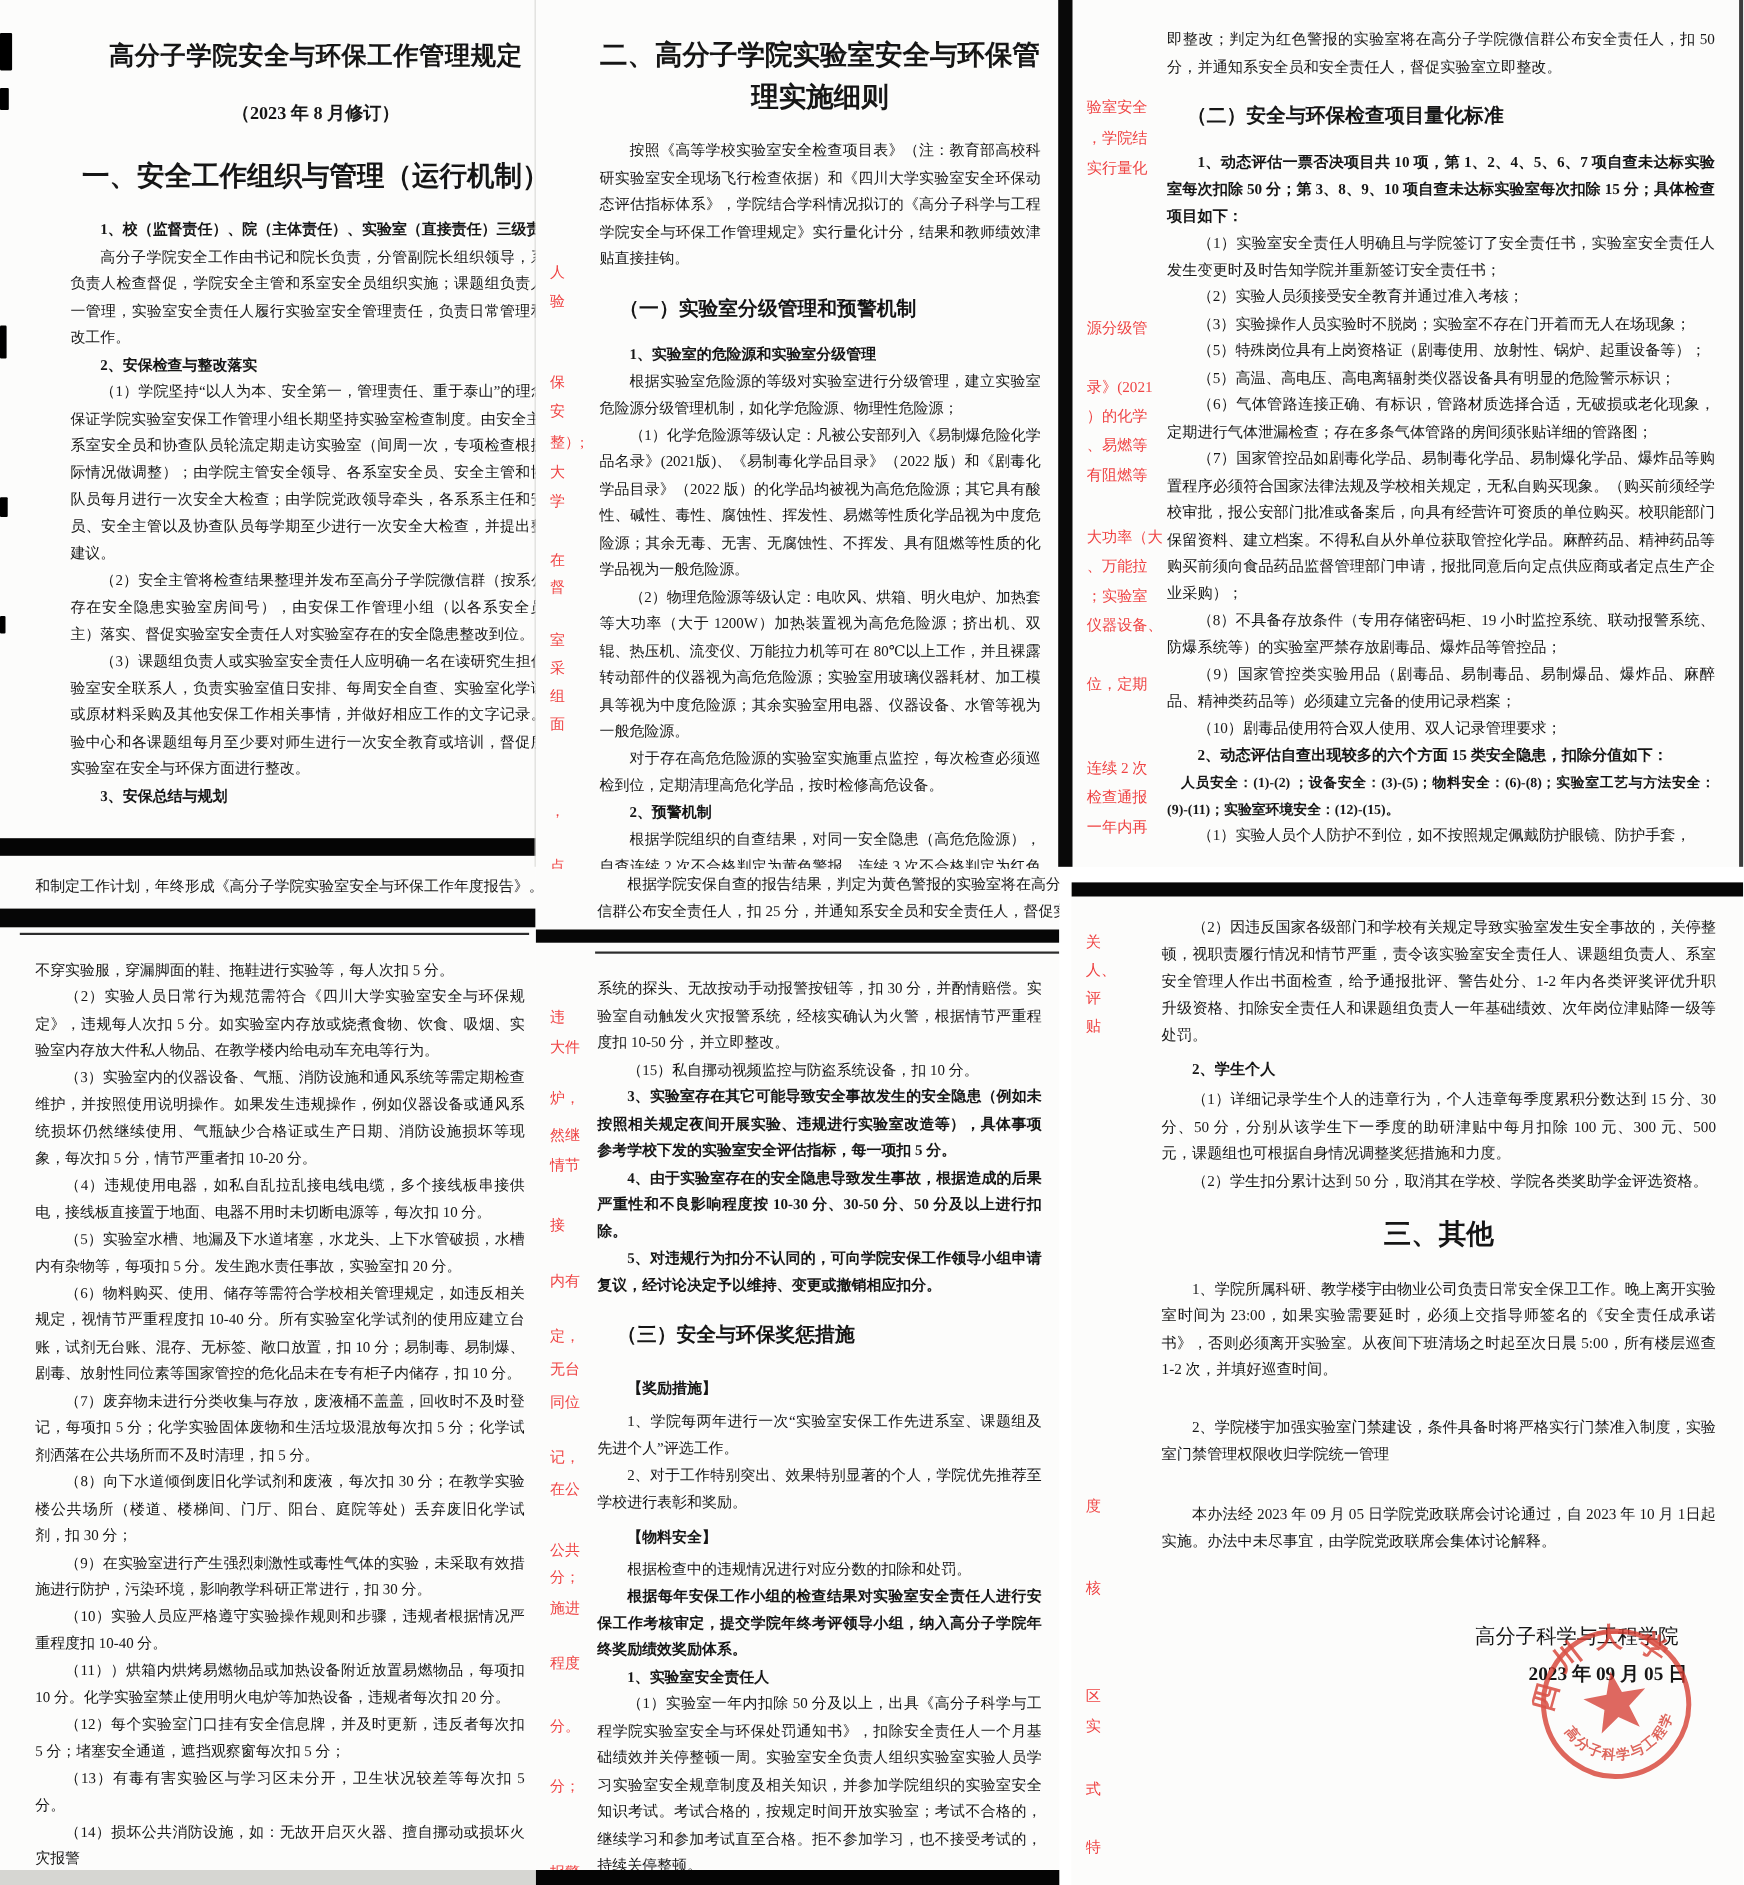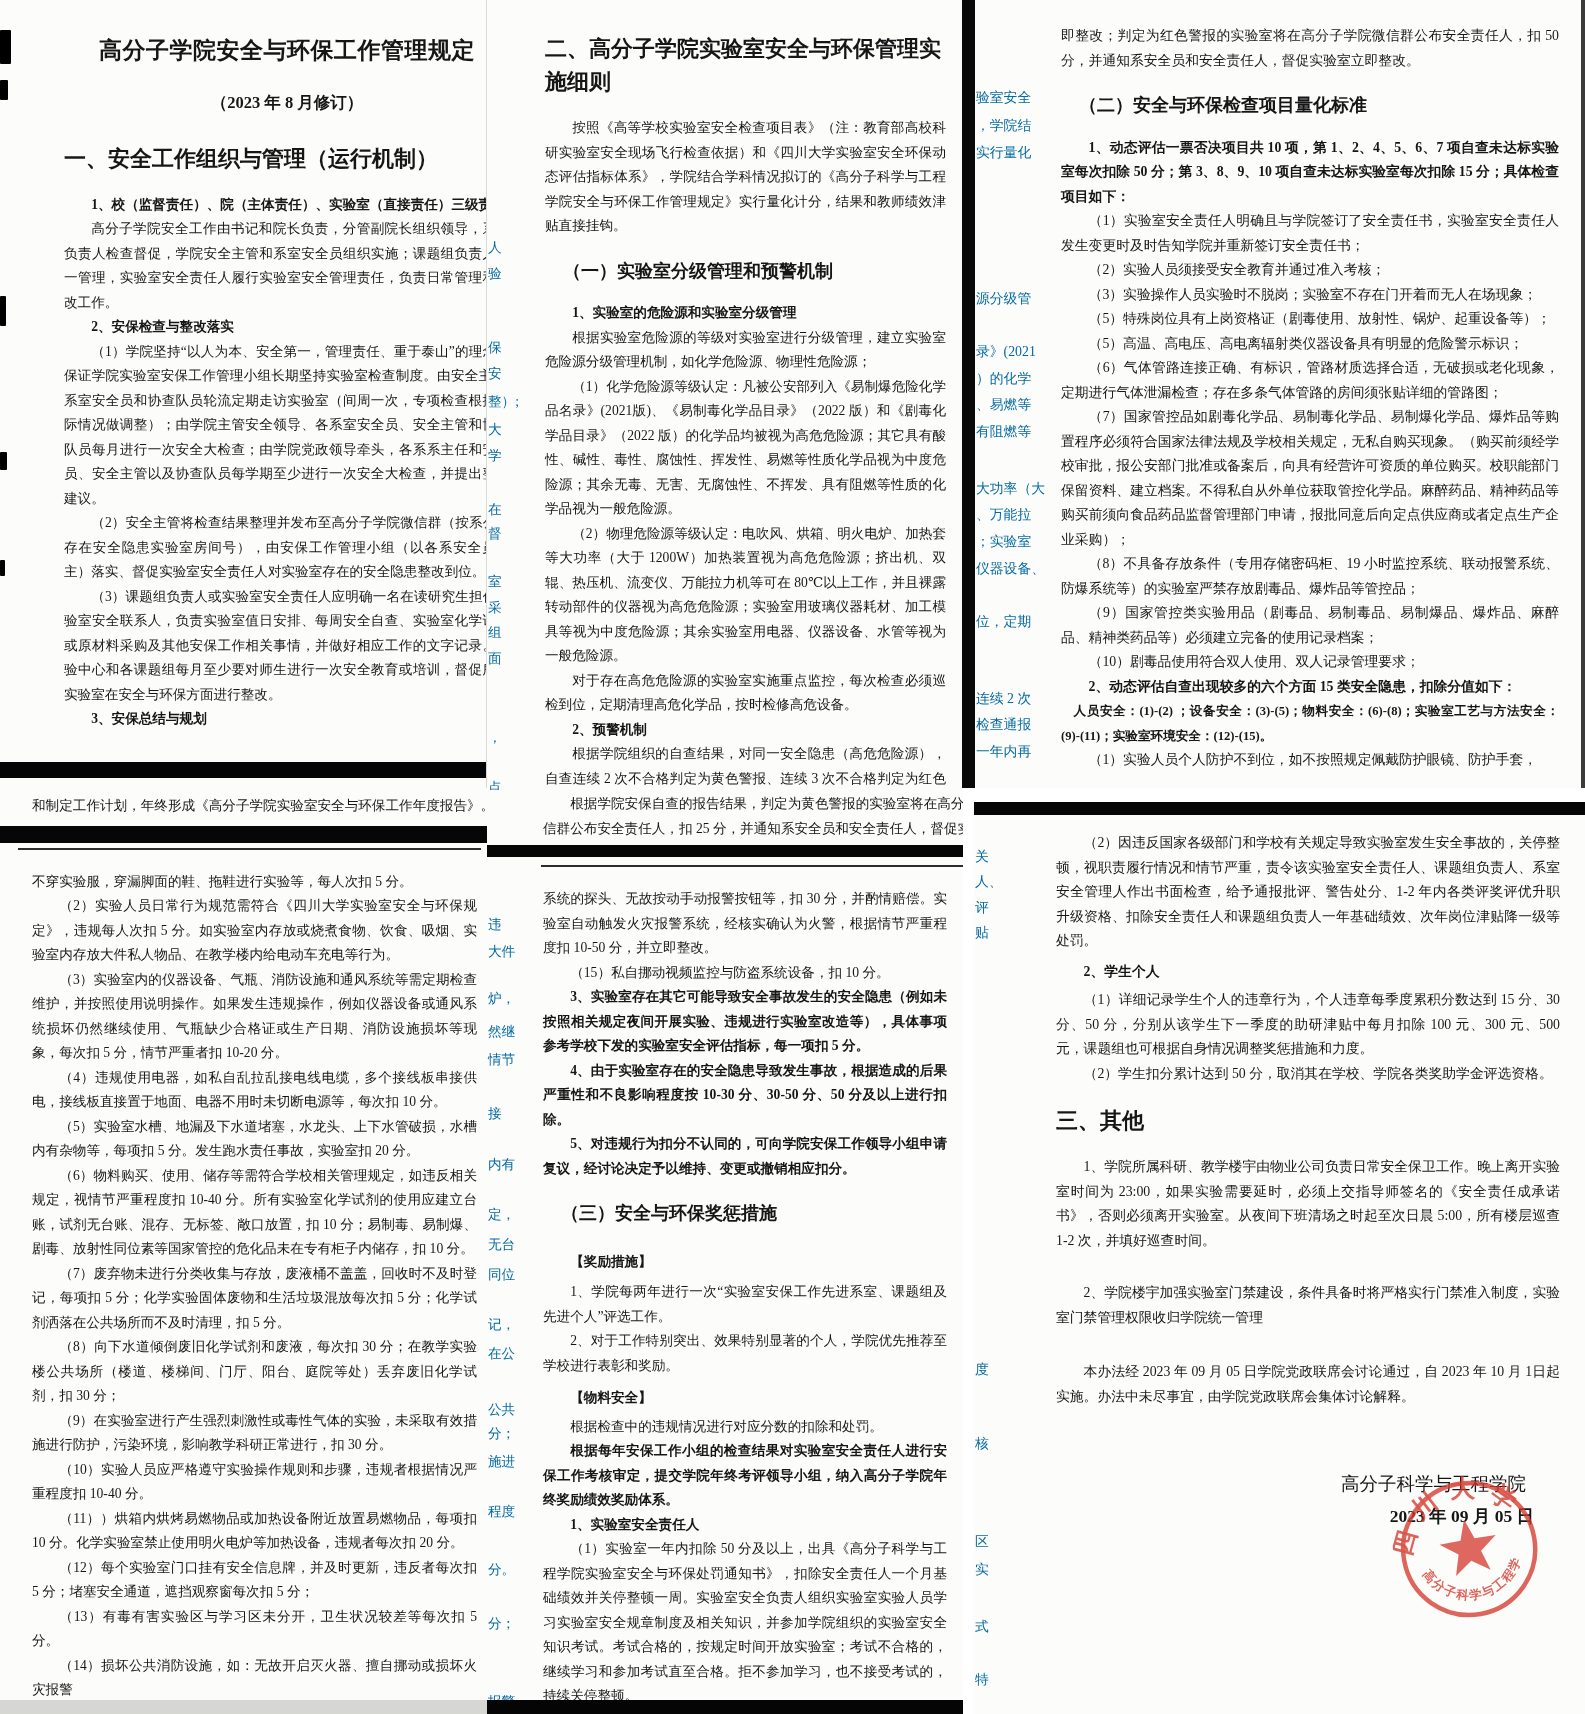--- a/index.html
+++ b/index.html
@@ -9,42 +9,42 @@
         font-size:13.6px;line-height:24.5px;}
   #p1{left:0;top:0;width:522px;height:762px;padding:24px 12px 0 64px;}
   #p2{left:487px;top:0;width:475px;height:790px;padding:28px 16px 0 58px;}
   #p3{left:975px;top:0;width:606px;height:788px;padding:24px 22px 0 86px;font-size:13.8px;}
   #p4{left:0;top:778px;width:487px;height:922px;padding:16px 10px 0 32px;}
   #p5{left:487px;top:790px;width:476px;height:910px;padding:2px 16px 0 56px;}
   #p6{left:974px;top:802px;width:611px;height:912px;padding:0 25px 0 82px;font-size:13.8px;}
 
   .t-title{font-size:23px;font-weight:700;text-align:center;line-height:1.45;margin:10px 0 24px;letter-spacing:.5px;}
   .t-sub{font-size:16.5px;font-weight:700;text-align:center;margin:0 0 26px;}
-  .t-h1{font-size:22px;font-weight:700;line-height:1.5;margin:4px 0 18px;}
+  .t-h1{font-size:25px;font-weight:700;line-height:1.5;margin:4px 0 18px;text-align:center;}
   .t-h2{font-size:18px;font-weight:700;margin:20px 0 18px;text-indent:1em;}
   .t-b{font-weight:700;text-indent:2em;}
   .t-p{text-indent:2em;text-align:justify;}
   .t-pb{font-weight:700;text-indent:2em;text-align:justify;}
   .t-pf{text-align:justify;}
   .t-sb{font-weight:700;font-size:12.6px;text-indent:1em;text-align:justify;}
   .t-tailp{text-indent:2em;white-space:nowrap;}
   .t-tailf{white-space:nowrap;}
   .t-sign{text-align:right;font-size:18.5px;padding-right:34px;margin-top:2px;line-height:1.7;}
   .t-date{text-align:right;font-size:17.5px;padding-right:26px;font-weight:600;line-height:1.9;}
   .gapb{width:100%;}
 
   .hbar{background:#060606;}
   #p4 .hbar{height:17px;margin:7px -10px 4px -32px;}
   #p5 .hbar{height:12px;margin:4px -16px 4px -56px;}
   #p6 .hbar{height:13px;margin:0 -25px 16px -82px;}
   .hrule{border-top:2px solid #2c2c2c;}
   #p4 .hrule{margin:5px -4px 20px -14px;}
   #p5 .hrule{margin:8px -16px 20px -2px;}
 
-  .edge{position:absolute;left:1px;white-space:nowrap;color:#0369a1;}
+  .edge{position:absolute;left:13px;white-space:nowrap;color:#ef4444;}
   .blot{position:absolute;left:0;background:#000;border-radius:1px;}
 
   .divider{position:absolute;}
   #bar-c1{left:0;top:762px;width:487px;height:16px;background:#050505;}
   #vbar-top{left:962px;top:0;width:13px;height:788px;background:#090909;}
   #redge-top{left:1581px;top:0;width:4px;height:788px;background:#3c3c3c;}
   #seam-left{left:486px;top:0;width:1px;height:788px;background:#d9d9d6;}
   #bar-c2-bottom{left:487px;top:1700px;width:476px;height:14px;background:#050505;}
   #band-c1-bottom{left:0;top:1700px;width:487px;height:14px;background:#d6d6d2;}
 

